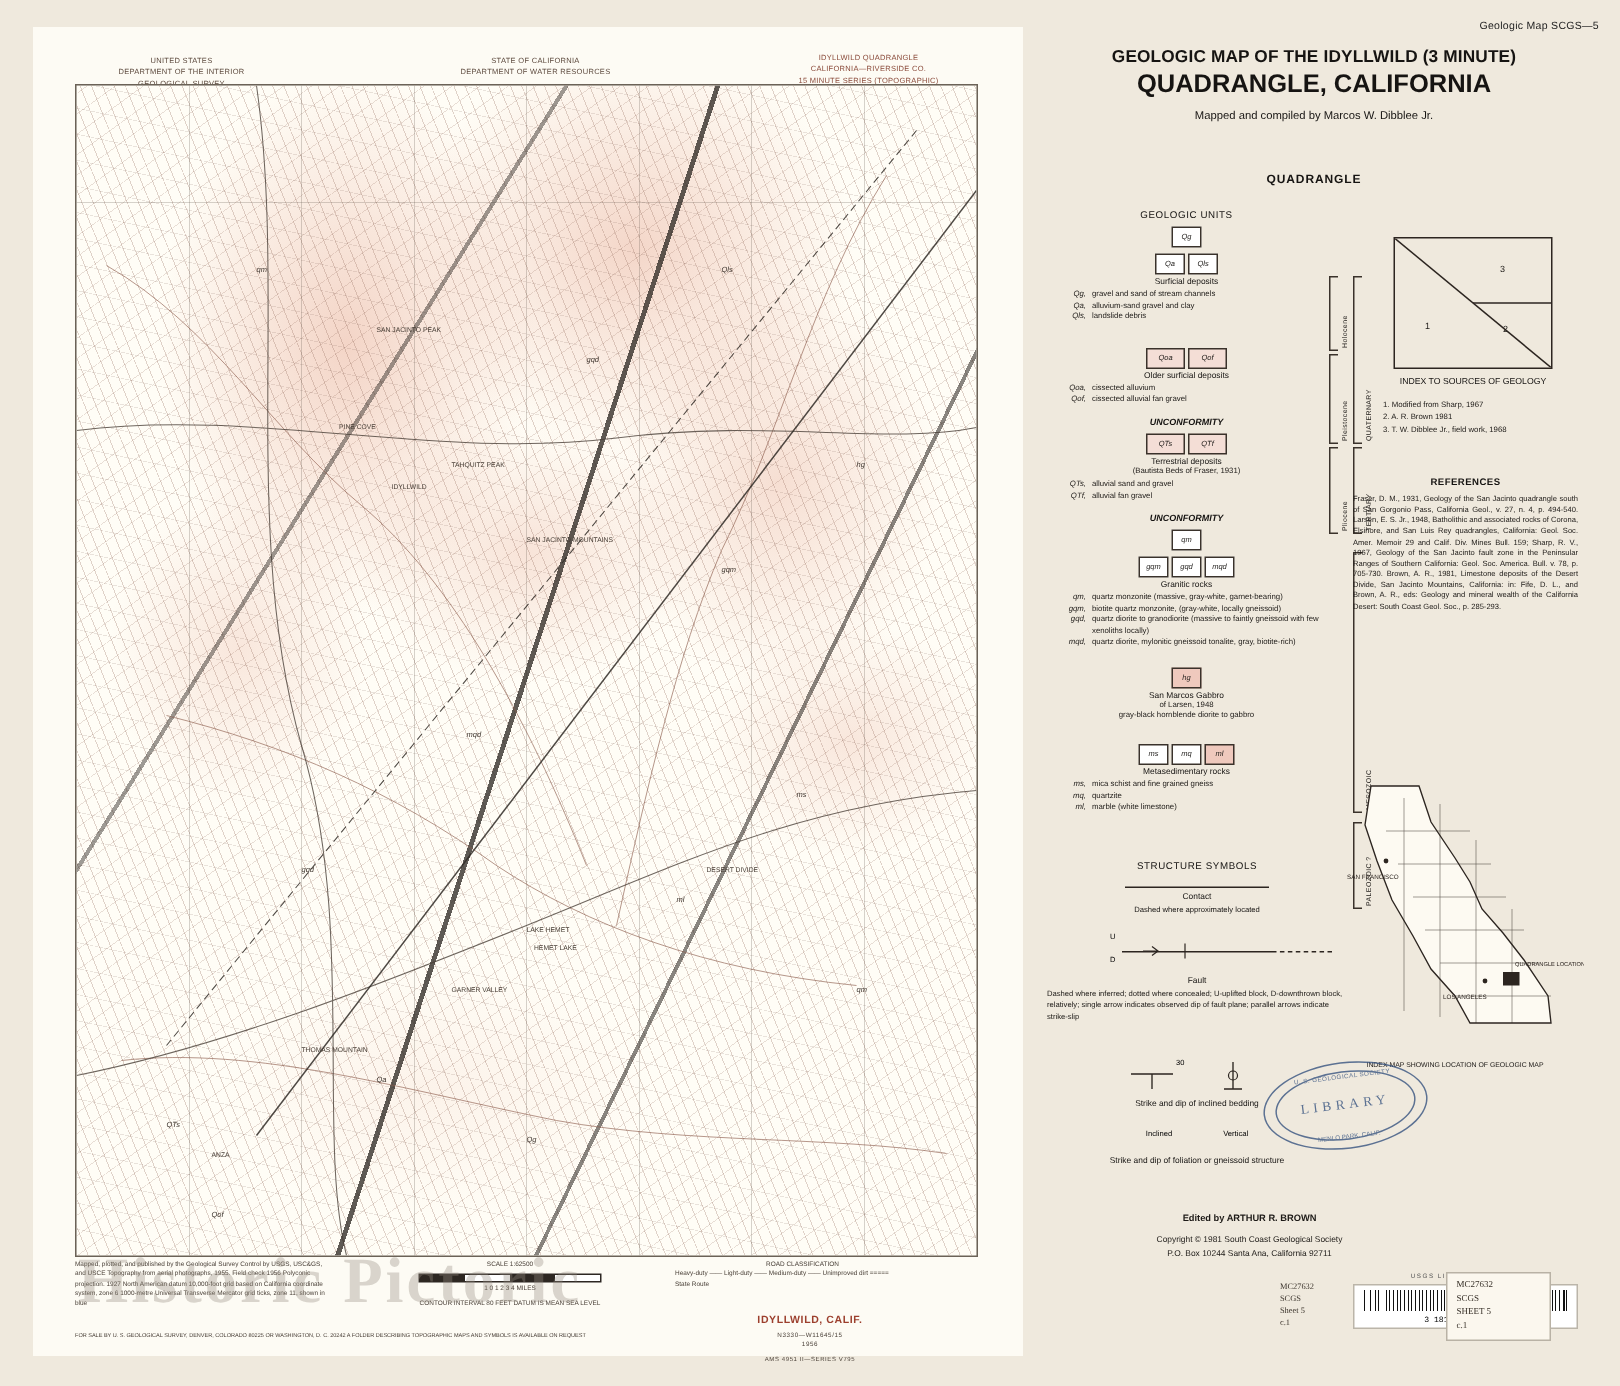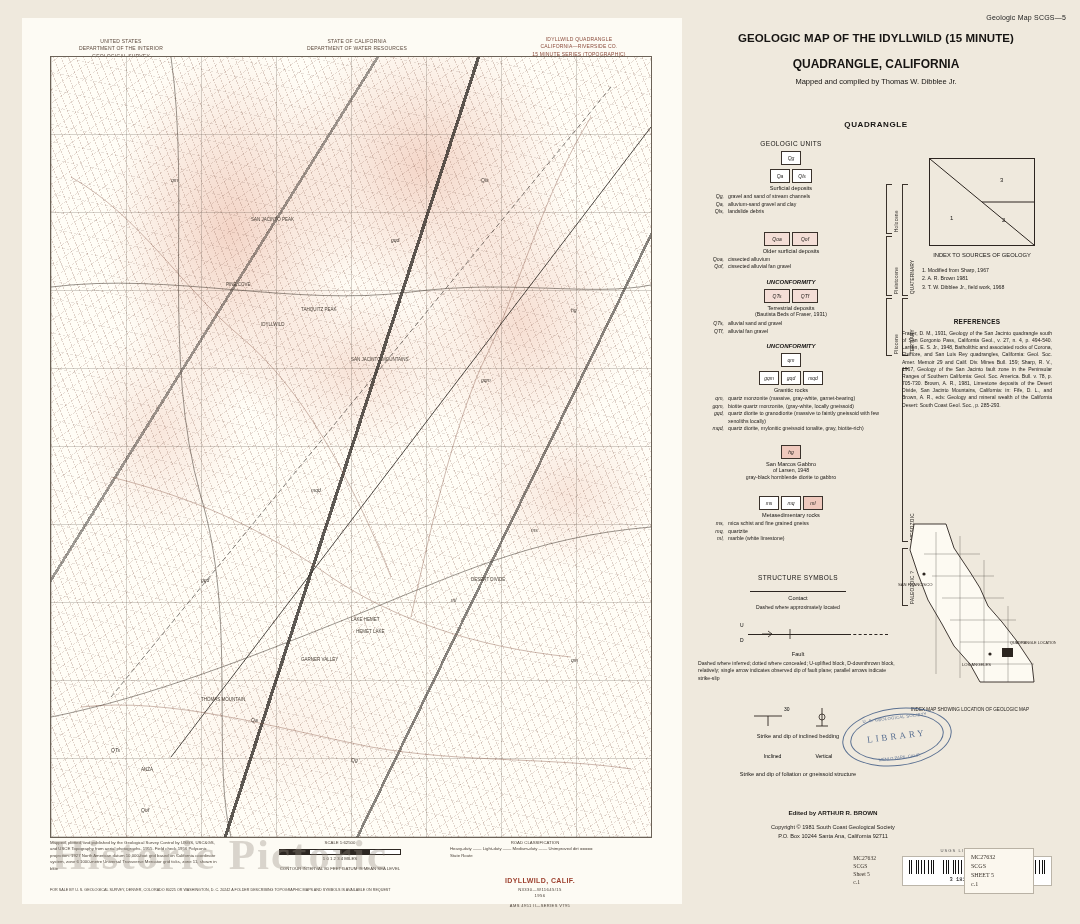--- a/index.html
+++ b/index.html
@@ -151,21 +151,21 @@
   
   #right-panel {
     position: absolute;
     left: 690px;
     top: 18px;
     width: 372px;
     height: 886px;
   }
   .title-block { text-align: center; margin-top: 14px; }
   .title-block .t1 { font-size: 11.5px; font-weight: bold; color: #161412; letter-spacing: .1px; }
-  .title-block .t2 { font-size: 12px; font-weight: bold; color: #161412; margin-top: 13px; }
+  .title-block .t2 { font-size: 17px; font-weight: bold; color: #161412; margin-top: 2px; }
   .title-block .t3 { font-size: 7.5px; color: #161412; margin-top: 6px; }
   .exp-title {
     text-align: center;
     font-size: 8px;
     font-weight: bold;
     letter-spacing: .6px;
     margin-top: 34px;
     color: #161412;
   }
   .sec-title {
@@ -458,23 +458,23 @@
       <div style="position:absolute;left:0;top:48px;width:420px;font-size:3.7px;line-height:1.5">FOR SALE BY U. S. GEOLOGICAL SURVEY, DENVER, COLORADO 80225 OR WASHINGTON, D. C. 20242
 A FOLDER DESCRIBING TOPOGRAPHIC MAPS AND SYMBOLS IS AVAILABLE ON REQUEST</div>
     </div>
 
     <div class="watermark">Historic Pictoric</div>
   </div>
 
   <div id="right-panel">
 
     <div class="title-block">
-      <div class="t1">GEOLOGIC MAP OF THE IDYLLWILD (15 MINUTE)</div>
+      <div class="t1">GEOLOGIC MAP OF THE IDYLLWILD (3 MINUTE)</div>
       <div class="t2">QUADRANGLE, CALIFORNIA</div>
-      <div class="t3">Mapped and compiled by Thomas W. Dibblee Jr.</div>
+      <div class="t3">Mapped and compiled by Marcos W. Dibblee Jr.</div>
     </div>
 
     <div class="exp-title">QUADRANGLE</div>
 
     <div class="legend">
       <div class="sec-title" style="margin-top:4px">GEOLOGIC UNITS</div>
 
       <div class="box-row">
         <div class="ubox">Qg</div>
       </div>

